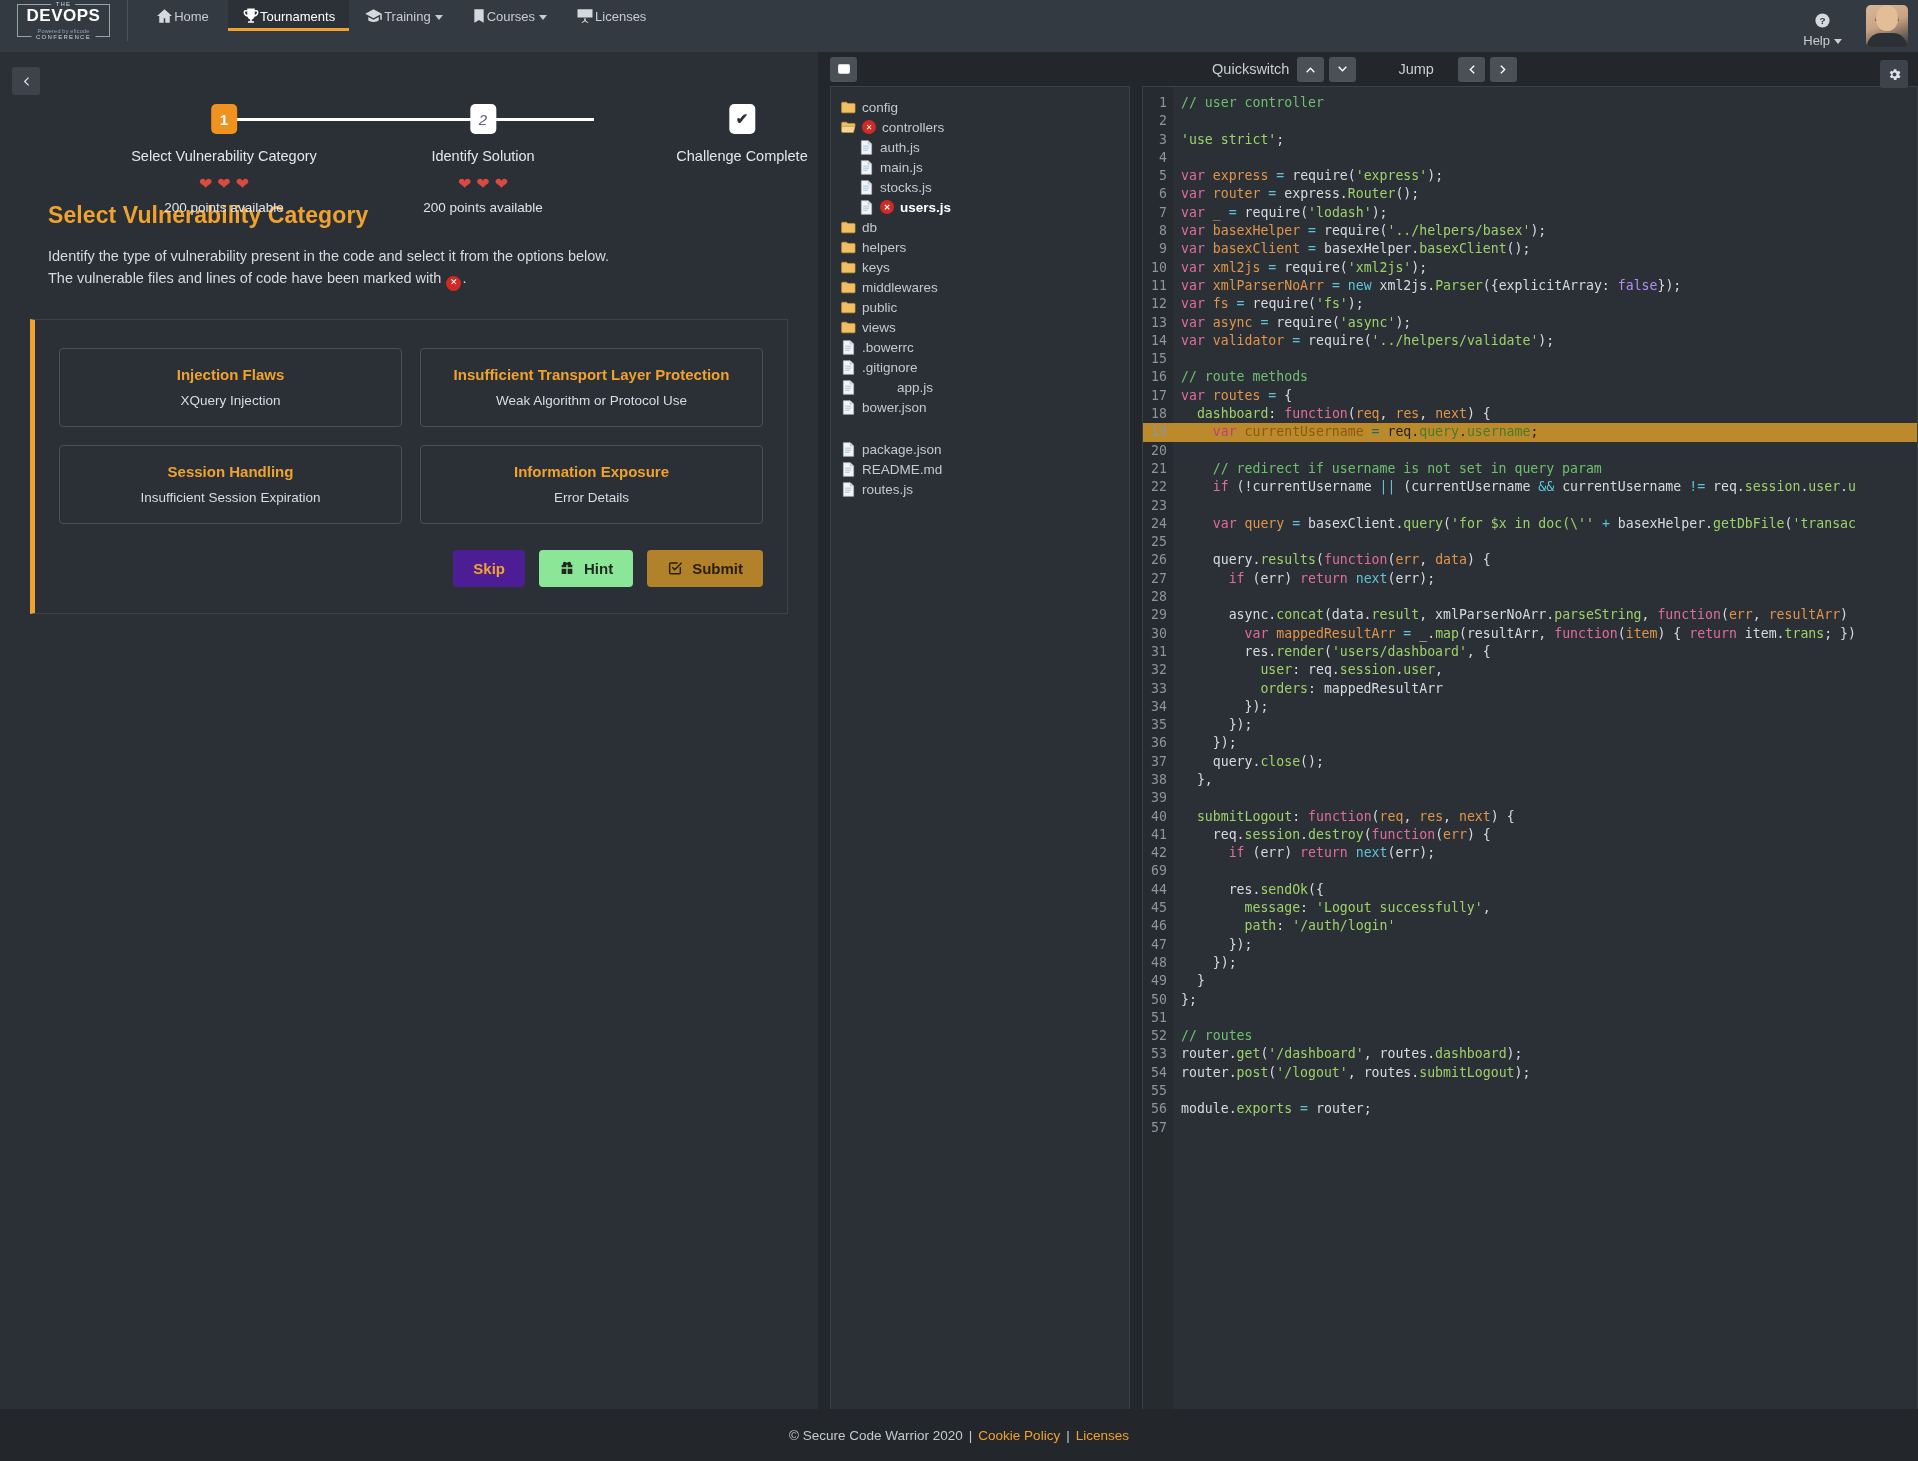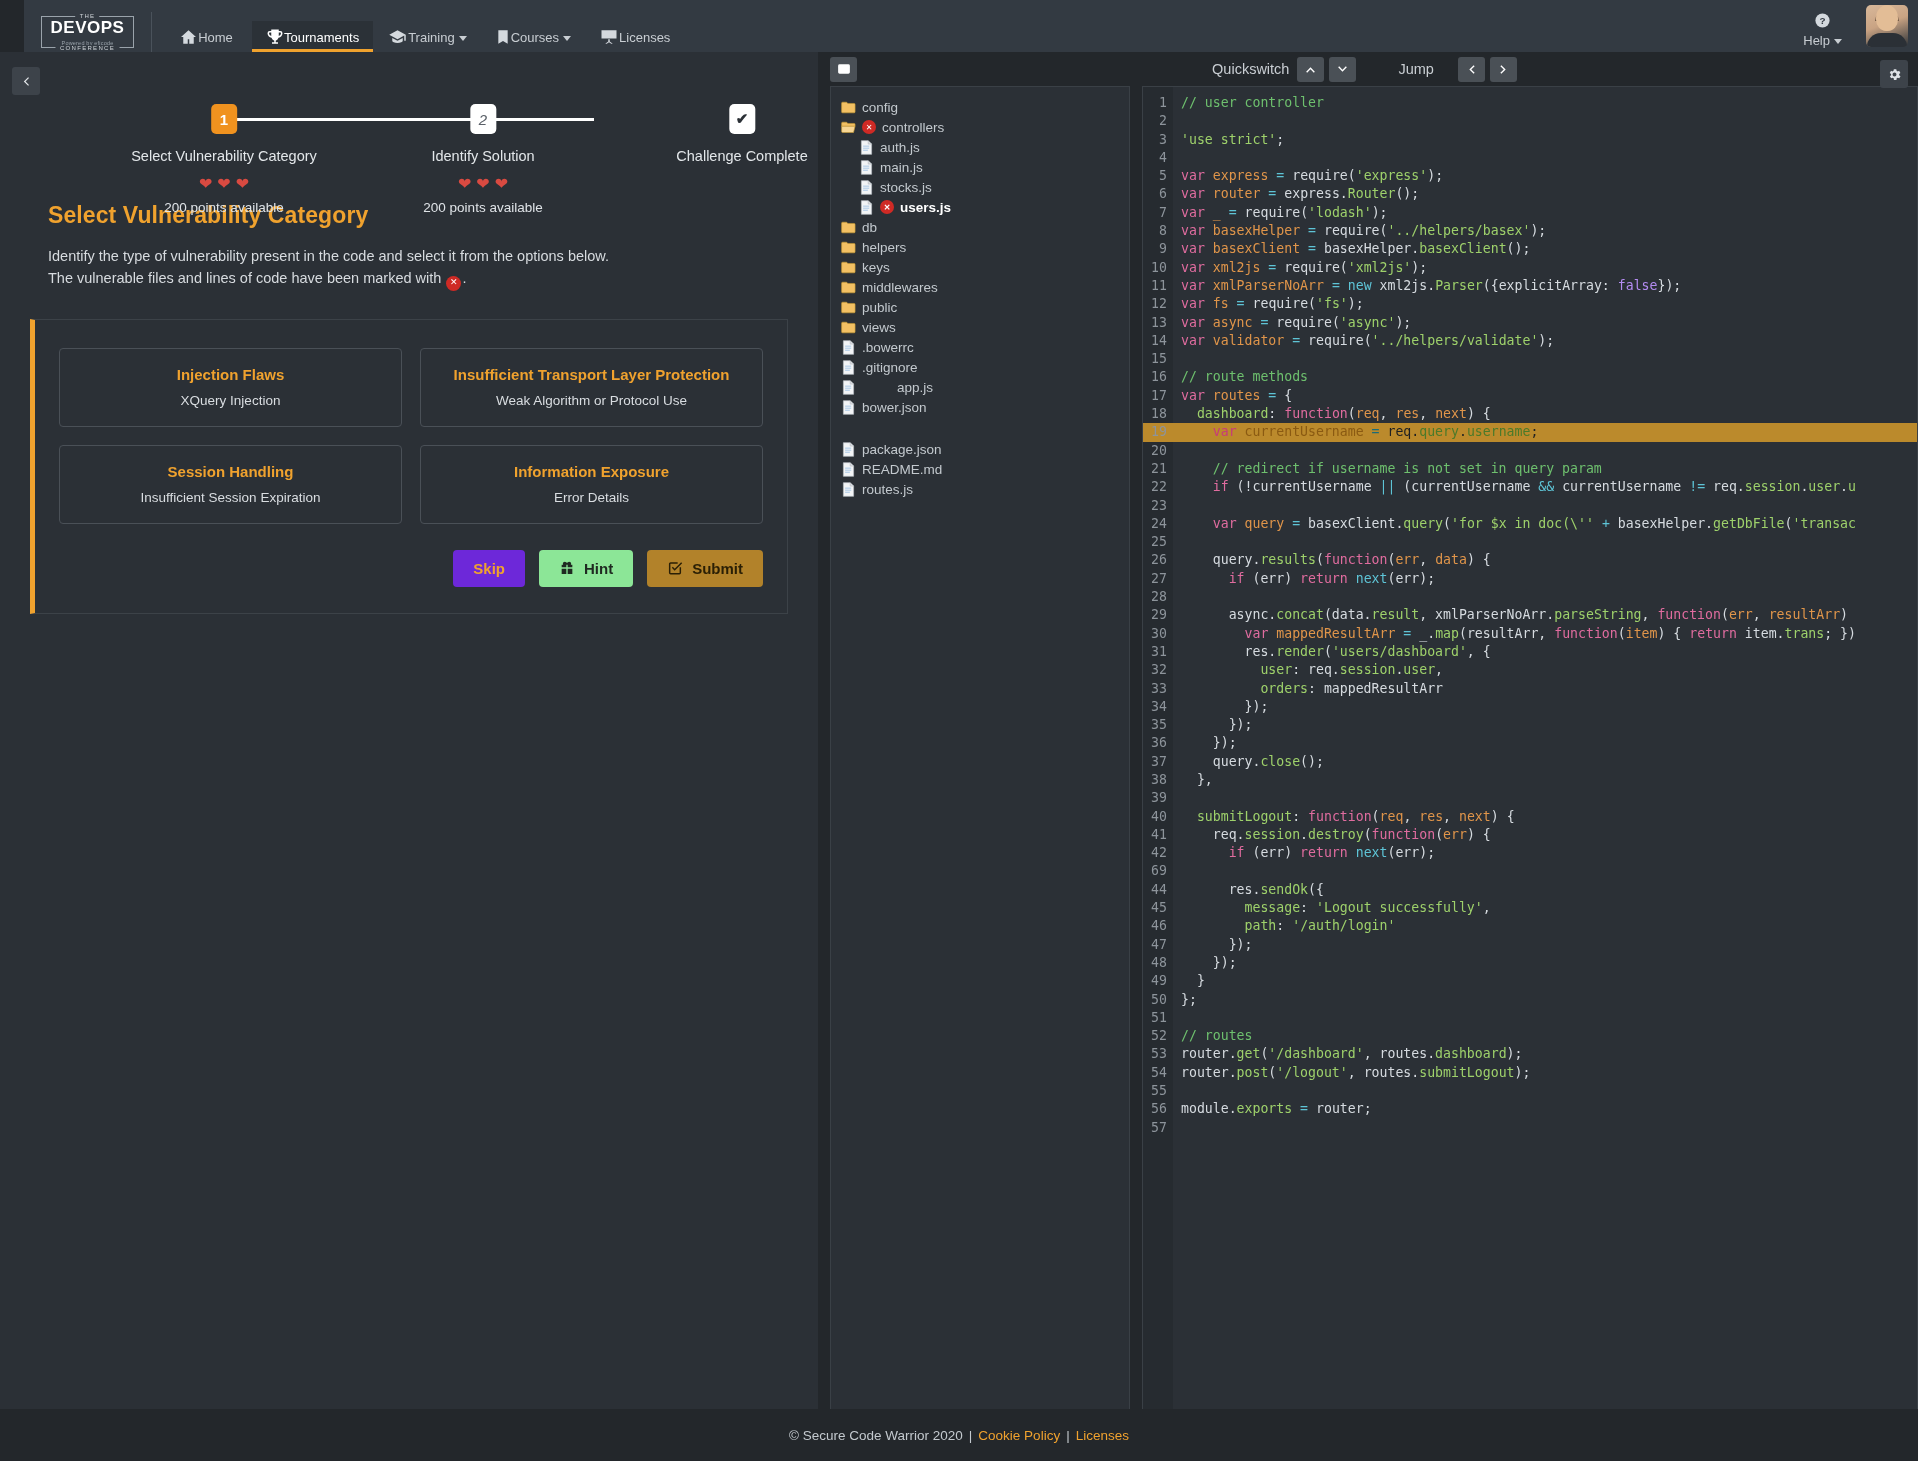--- a/index.html
+++ b/index.html
@@ -8,24 +8,23 @@
     background: #23272b;
     font-family: "Liberation Sans", sans-serif;
     overflow: hidden;
   }
 
   
   .topnav {
     height: 52px;
     background: #333a42;
     display: flex;
-    align-items: flex-end;
+    align-items: flex-start;
     position: relative;
     z-index: 20;
-    margin-left: 24px;
   }
   .logo-box {
     width: 128px;
     display: flex; align-items: center; justify-content: center;
     border-right: 1px solid #4a525b;
     padding: 4px 0;
   }
   .logo-inner {
     border: 1px solid #9aa3ab;
     padding: 2px 9px 1px 9px;
@@ -146,21 +145,21 @@
   }
   .option-title { color: #f0a22e; font-size: 15px; font-weight: bold; }
   .option-sub { margin-top: 10px; color: #d9dde1; font-size: 13.5px; }
 
   .actions { display:flex; justify-content:flex-end; gap: 14px; margin-top: 26px; }
   .btn {
     display:flex; align-items:center; gap:9px;
     padding: 10px 20px; border-radius: 4px; font-size: 15px; font-weight: bold;
     cursor: pointer; border: none; font-family: "Liberation Sans", sans-serif;
   }
-  .btn-skip { background: #6d28d9; color: #f0a22e; }
+  .btn-skip { background: #4c1d95; color: #f0a22e; }
   .btn-hint { background: #8ce697; color: #1f2a21; }
   .btn-submit { background: #b2822a; color: #2a1f05; }
   .btn svg { display:block; }
 
   
   .right-pane { flex: 1; display: flex; flex-direction: column; background:#23272b; position: relative; }
   .gear-btn {
     position: absolute; right: 10px; top: 8px; width: 28px; height: 28px;
     background: #3d434a; border-radius: 3px; display:flex; align-items:center; justify-content:center; cursor:pointer; z-index: 6;
   }

